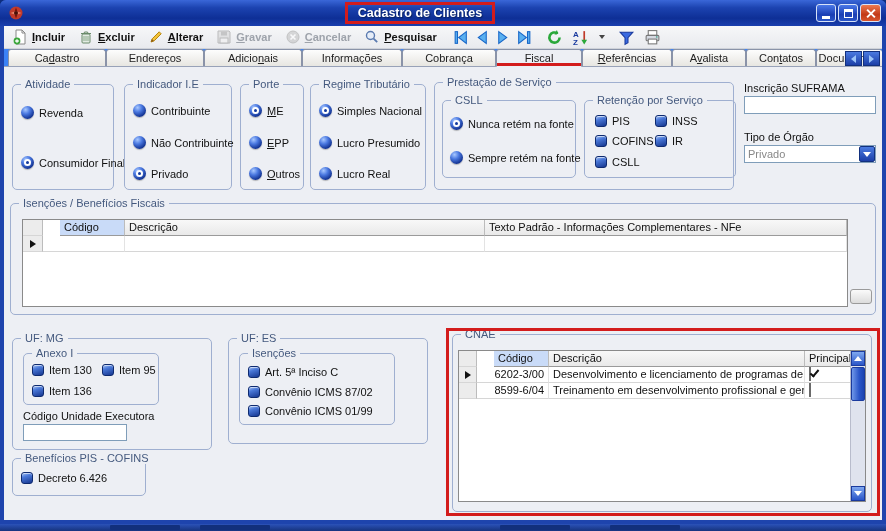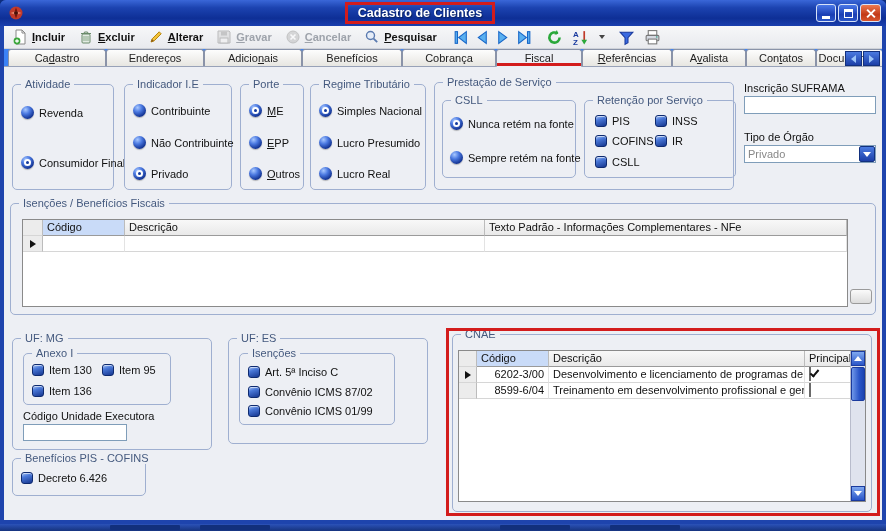--- a/index.html
+++ b/index.html
@@ -96,21 +96,21 @@
   .combo .val { flex:1; color:#888; padding-left:3px; line-height:16px; overflow:hidden; }
   .combo .cbtn { width:16px; height:16px; margin:0; background:linear-gradient(#4a7ae0,#1c3fa8);
     border:1px solid #12307e; border-radius:2px; display:flex; align-items:center; justify-content:center; }
   .tri-d { width:0; height:0; border-left:4px solid transparent; border-right:4px solid transparent;
     border-top:5px solid #fff; }
   
   .grid { position:absolute; background:#fff; border:1px solid #8a8a8a; overflow:hidden; }
   .grow { display:grid; height:16px; line-height:15px; }
   .hc { background:linear-gradient(#f8f8f8,#e9e9e9); border-right:1px solid #bcbcbc;
     border-bottom:1px solid #9a9a9a; padding:0 4px; overflow:hidden; white-space:nowrap; }
-  .hc.blue { background:#c9dbf8; }
+  .hc.blue { background:#c9dbf8;margin-left:17px; }
   .dc { border-right:1px solid #e3e3e3; border-bottom:1px solid #d6d6d6; padding:0 4px;
     overflow:hidden; white-space:nowrap; }
   .ind { background:#ececec; border-right:1px solid #bcbcbc; border-bottom:1px solid #d6d6d6;
     display:flex; align-items:center; justify-content:center; }
   .rowptr { width:0; height:0; border-left:6px solid #111; border-top:4px solid transparent;
     border-bottom:4px solid transparent; }
   .num { text-align:right; }
   .xcheck { position:relative; width:11px; height:11px; background:#fff; border:1px solid #6a6a6a;
     margin:2px auto; }
   .xcheck.checked::after { content:''; position:absolute; left:2px; top:0; width:3px; height:7px;
@@ -286,21 +286,21 @@
               <rect x="4" y="9.5" width="8" height="4.5" fill="#fff" stroke="#777"></rect>
               <circle cx="12" cy="7.5" r=".8" fill="#5a9"></circle>
             </svg>
         </button>
       </div>
 
       <div class="tabbar">
         <div class="tab" style="width:98px">Ca<u>d</u>astro</div>
         <div class="tab" style="width:98px">Endereços</div>
         <div class="tab" style="width:98px">Adicio<u>n</u>ais</div>
-        <div class="tab" style="width:100px">Benefícios</div>
+        <div class="tab" style="width:100px">Informações</div>
         <div class="tab" style="width:94px">Cobrança</div>
         <div class="tab active" style="width:86px">
           <span>Fiscal</span>
           <span class="tab-annot"></span>
         </div>
         <div class="tab" style="width:90px"><u>R</u>eferências</div>
         <div class="tab" style="width:74px">A<u>v</u>alista</div>
         <div class="tab" style="width:70px">Con<u>t</u>atos</div>
         <div class="tab" style="flex:1; min-width:0; border-right:none">Documentos</div>
         <span class="tabscroll">
@@ -439,21 +439,21 @@
               </div>
             <div class="dc"></div>
             <div class="dc"></div>
             <div class="dc"></div>
           </div>
         </div>
         <span class="corner-btn" style="left:846px; top:222px"></span>
 
         <div class="grp" style="left:8px; top:271px; width:200px; height:112px">
           <span class="cap">UF: MG</span>
-          <div class="grp" style="left:10px; top:14px; width:148px; height:52px">
+          <div class="grp" style="left:10px; top:14px; width:136px; height:52px">
             <span class="cap">Anexo I</span>
             <div class="ctl-row" style="left:8px; top:10px">
               <span class="bcheck"></span>
               <span class="lbl">Item 130</span>
             </div>
             <div class="ctl-row" style="left:78px; top:10px">
               <span class="bcheck"></span>
               <span class="lbl">Item 95</span>
             </div>
             <div class="ctl-row" style="left:8px; top:31px">

